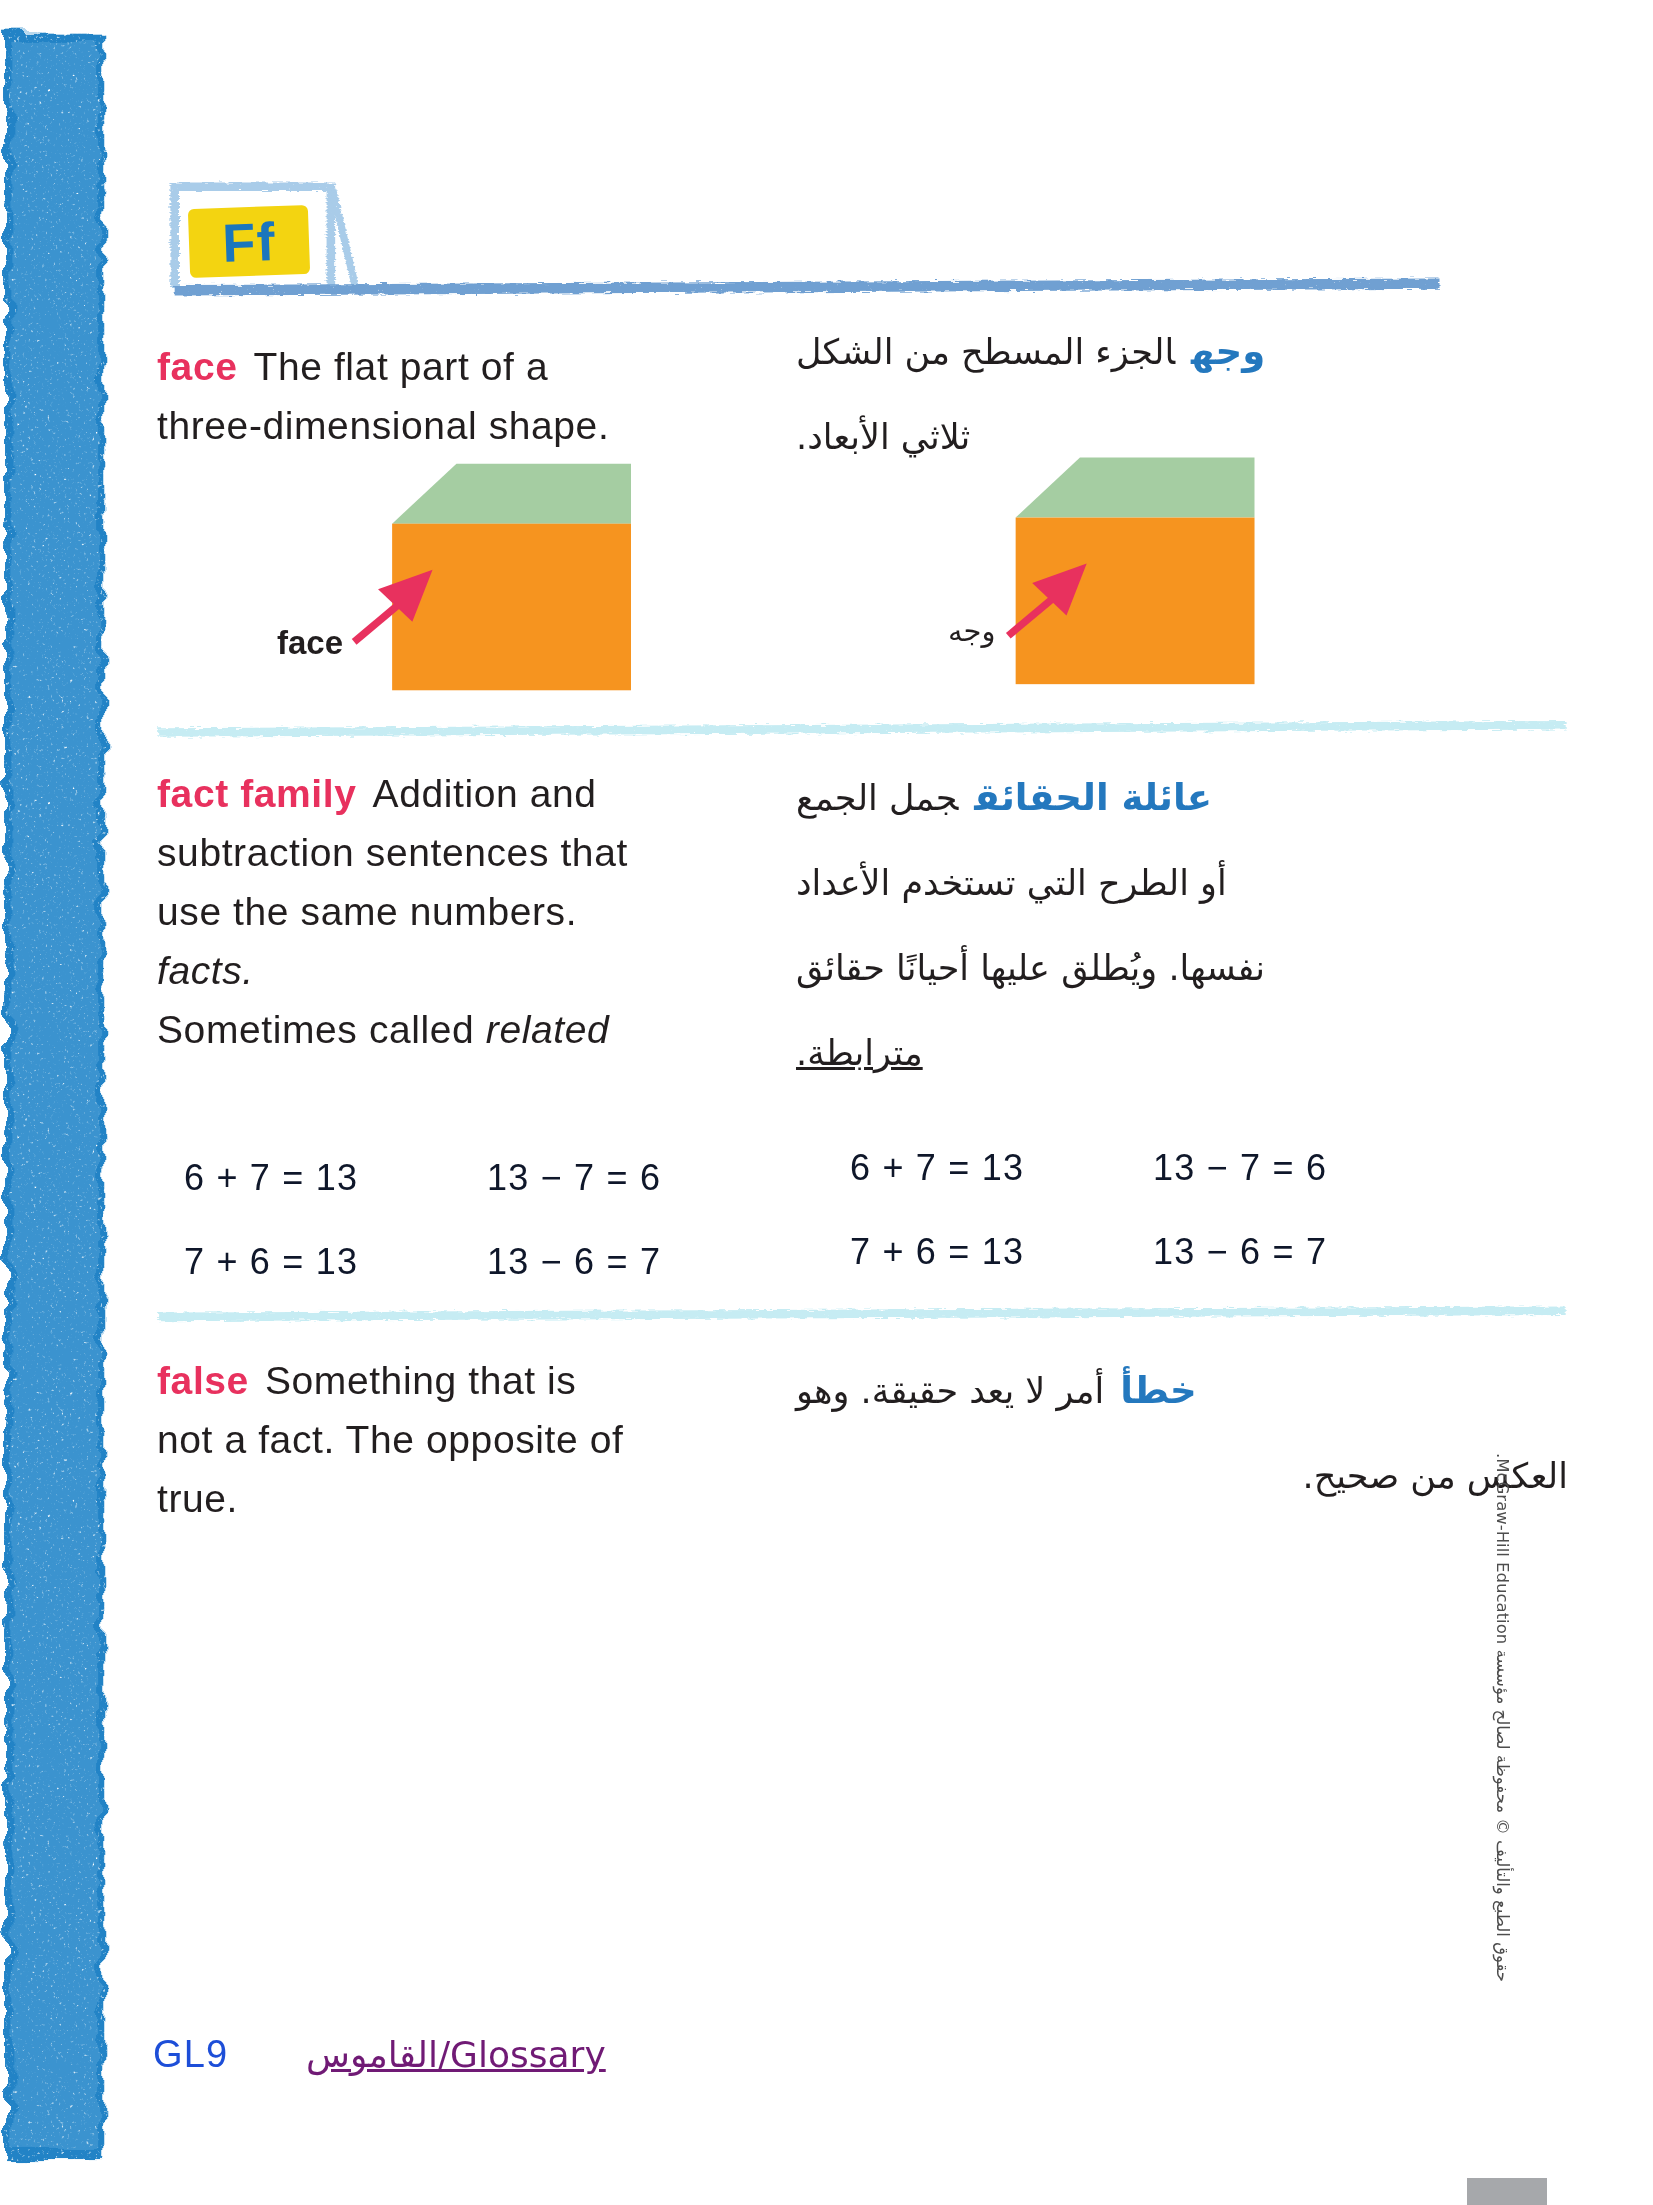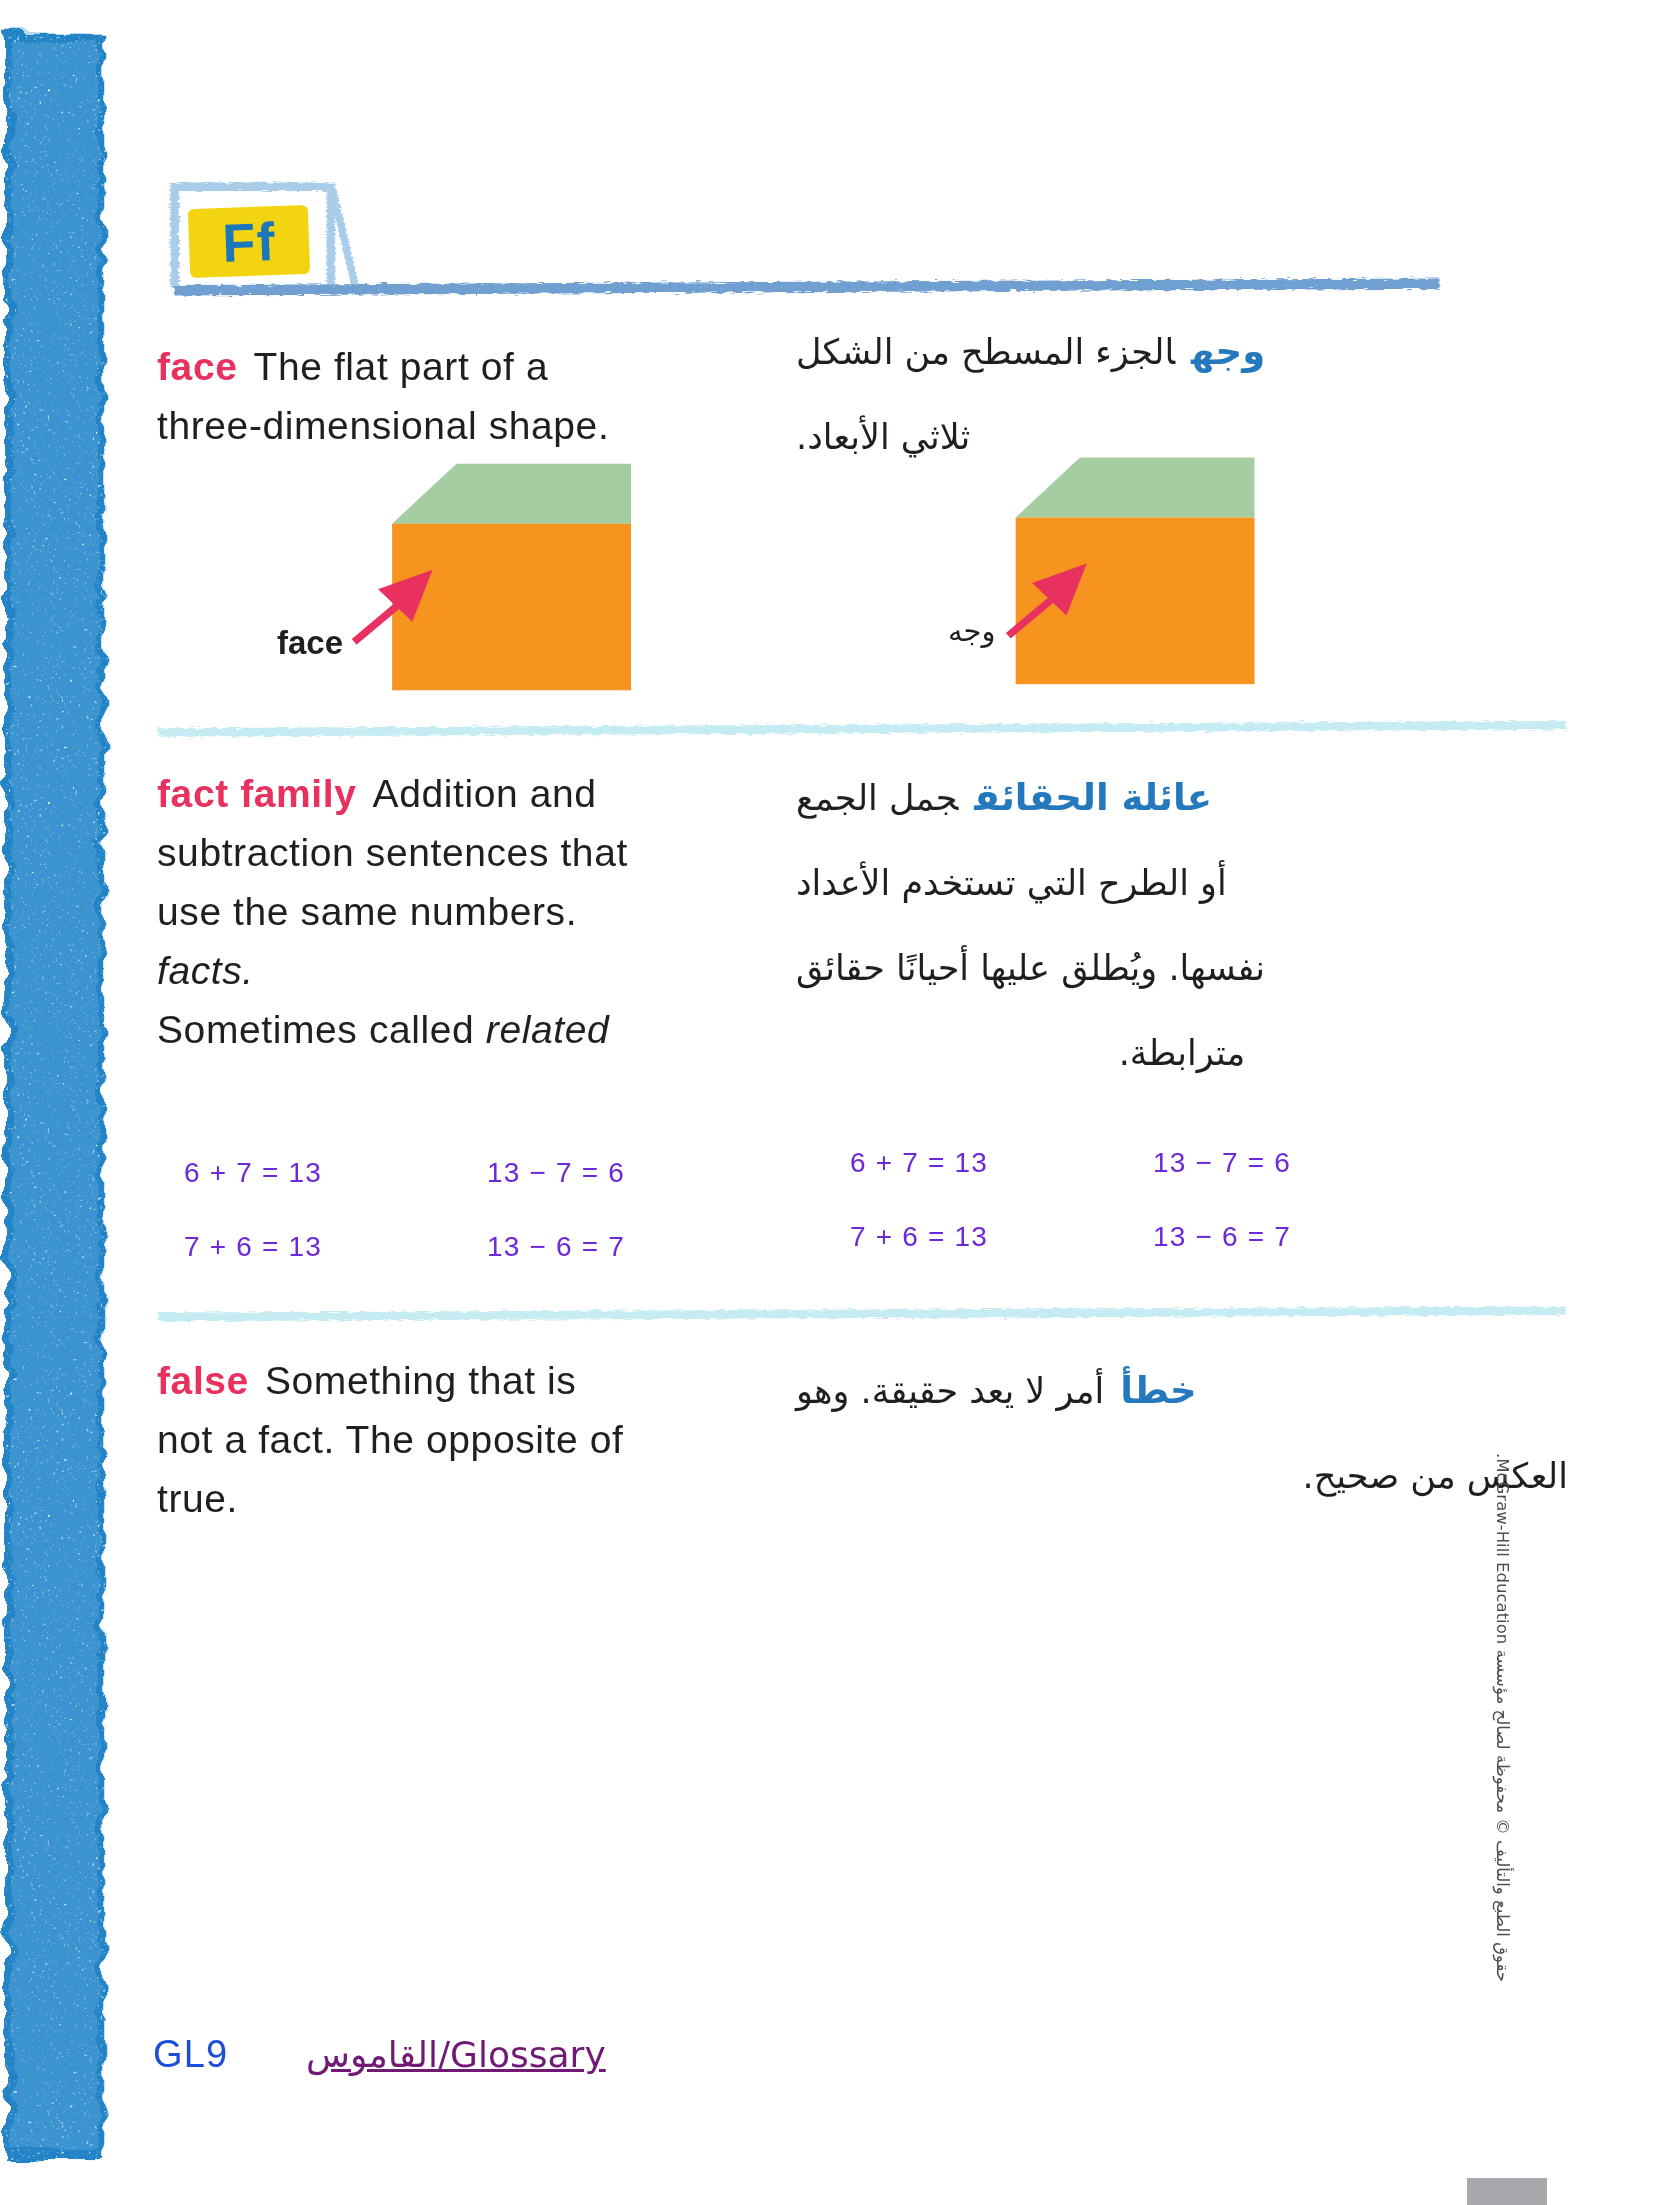--- a/index.html
+++ b/index.html
@@ -20,21 +20,21 @@
   .italic{font-style:italic;}
 
   
   .ar-entry{z-index:2;font-family:"DejaVu Sans",sans-serif;}
   .ar-entry .line{direction:rtl;text-align:left;font-size:35px;line-height:85px;color:#221e1f;}
   .term-ar{font-weight:700;color:#2478be;margin-left:16px;font-size:37px;}
 
   
   .equations{z-index:2;}
   .eq-row{display:flex;margin-bottom:42px;}
-  .eq{font-size:28px;color:#6d28d9;letter-spacing:1.2px;white-space:nowrap;}
+  .eq{font-size:36px;color:#0f172a;letter-spacing:1.2px;white-space:nowrap;}
   .eq:first-child{width:303px;}
 
   
   .diagram-label{font-size:33px;font-weight:700;color:#221e1f;z-index:2;}
   .diagram-label-ar{font-size:29px;color:#221e1f;z-index:2;font-family:"DejaVu Sans",sans-serif;}
 
   
   .page-number{left:153px;top:2033px;font-size:38px;color:#1d4ed8;letter-spacing:1.2px;}
   .glossary-label{left:306px;top:2034px;font-size:36px;color:#701a75;font-family:"DejaVu Sans",sans-serif;text-decoration:underline;}
 
@@ -126,21 +126,21 @@
       <span>Sometimes called </span><span class="italic">related</span>
     </div>
   </div>
 
   <div class="abs ar-entry" style="left:796px;top:755px;width:772px;">
     <div class="line">
       <span class="term-ar">عائلة الحقائق</span><span>جمل الجمع</span>
     </div>
     <div class="line">أو الطرح التي تستخدم الأعداد</div>
     <div class="line">نفسها. ويُطلق عليها أحيانًا حقائق</div>
-    <div class="line" style="text-align:center;">مترابطة.</div>
+    <div class="line" style="text-align:left;text-decoration:underline;">مترابطة.</div>
   </div>
 
   <div class="abs equations" style="left:184px;top:1157px;">
     <div class="eq-row">
       <span class="eq">6 + 7 = 13</span>
       <span class="eq">13 − 7 = 6</span>
     </div>
     <div class="eq-row">
       <span class="eq">7 + 6 = 13</span>
       <span class="eq">13 − 6 = 7</span>

